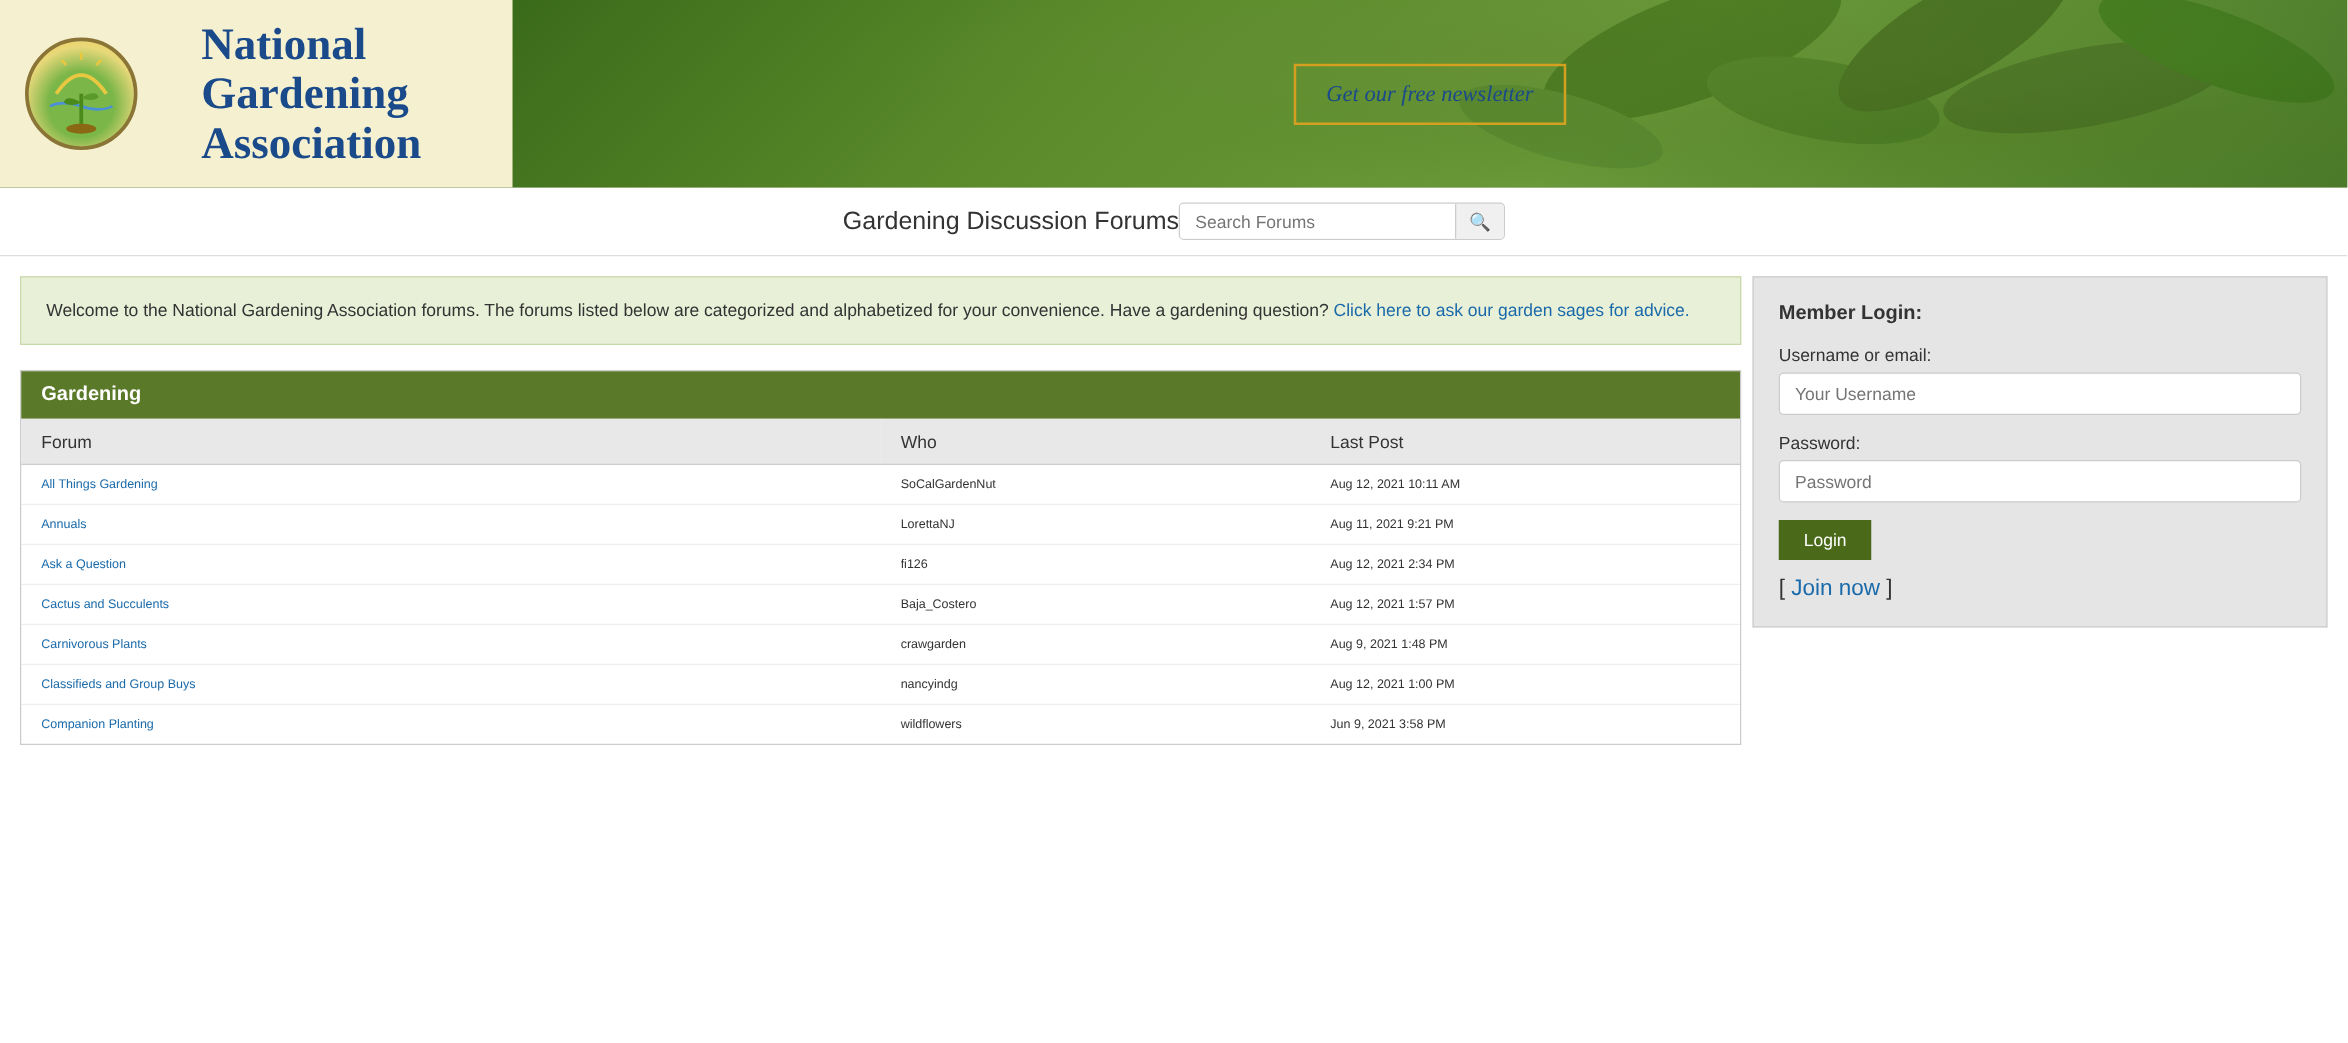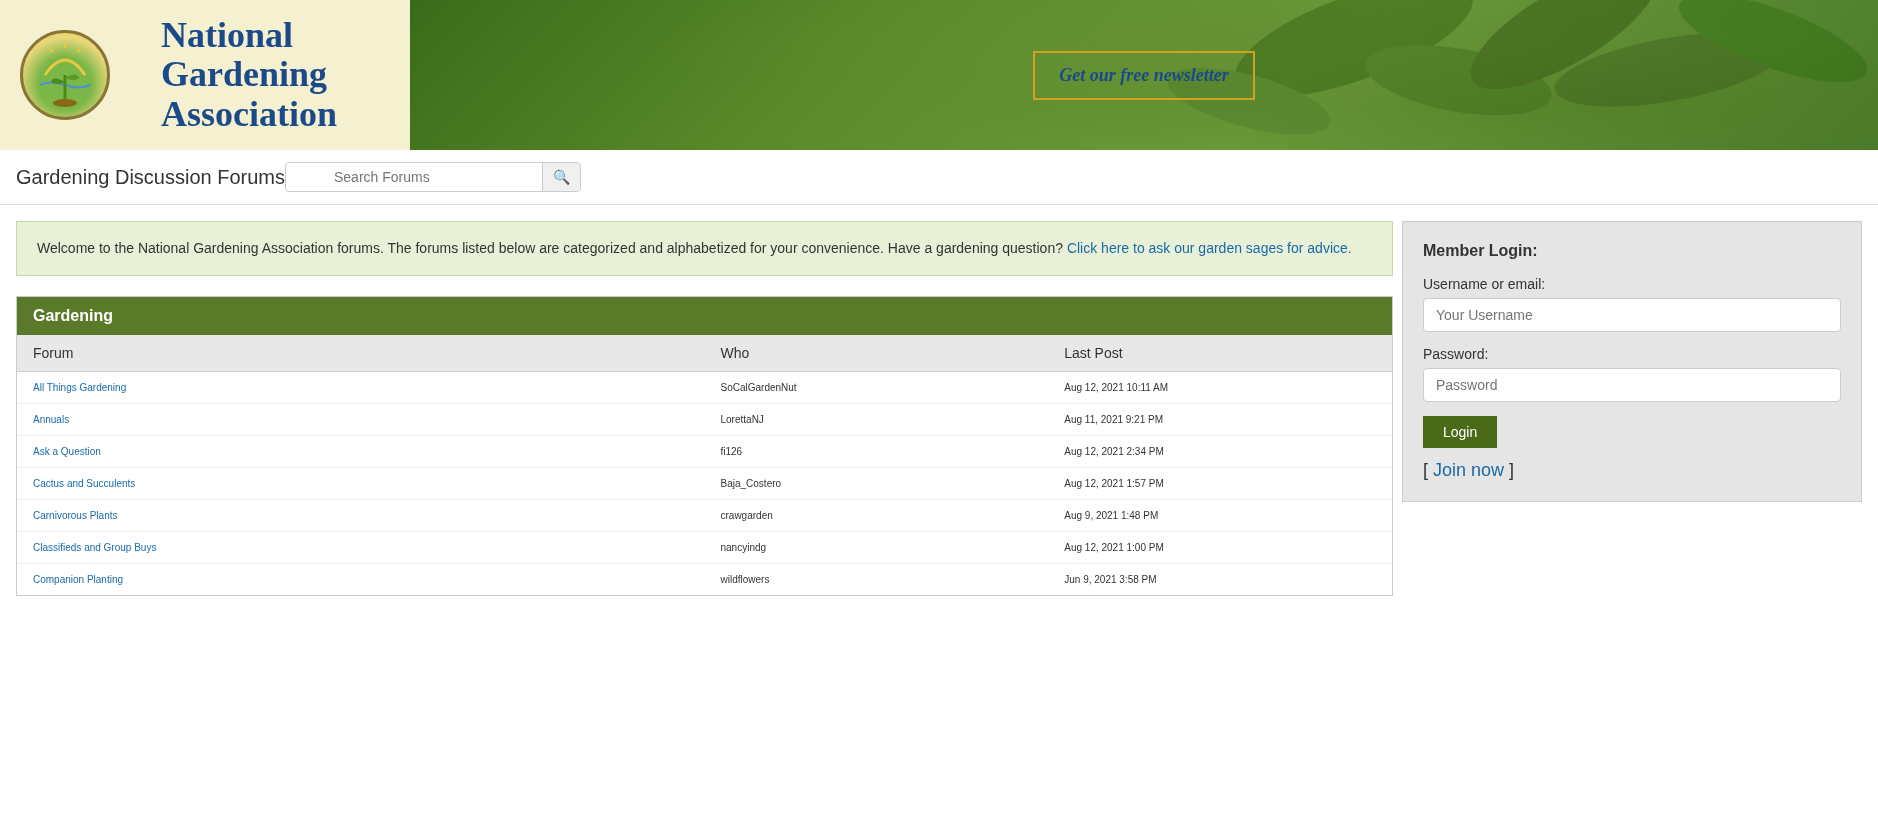--- a/index.html
+++ b/index.html
@@ -63,49 +63,48 @@
       inset: 0;
       background: 
         radial-gradient(ellipse at 60% 30%, rgba(100,140,50,0.6) 0%, transparent 50%),
         radial-gradient(ellipse at 80% 70%, rgba(80,120,30,0.4) 0%, transparent 40%);
     }
     .newsletter-btn {
       border: 2px solid #d4a020;
       background: transparent;
       color: #1a4a8a;
       font-size: 18px;
-      font-weight: bold;
+      font-weight: normal;
       font-style: italic;
       padding: 12px 24px;
       cursor: pointer;
       position: relative;
       z-index: 2;
       font-family: Georgia, serif;
     }
 
     
     .page-title-bar {
       display: flex;
       align-items: center;
-      justify-content: flex-start;
+      justify-content: center;
       padding: 12px 16px;
       border-bottom: 1px solid #ddd;
     }
     .page-title {
       font-size: 20px;
       font-weight: normal;
       color: #333;
     }
     .search-bar {
       display: flex;
       align-items: center;
       border: 1px solid #ccc;
       border-radius: 4px;
       overflow: hidden;
-      padding-left: 36px;
     }
     .search-input {
       border: none;
       outline: none;
       padding: 6px 12px;
       width: 220px;
       font-size: 14px;
       color: #999;
     }
     .search-btn {

